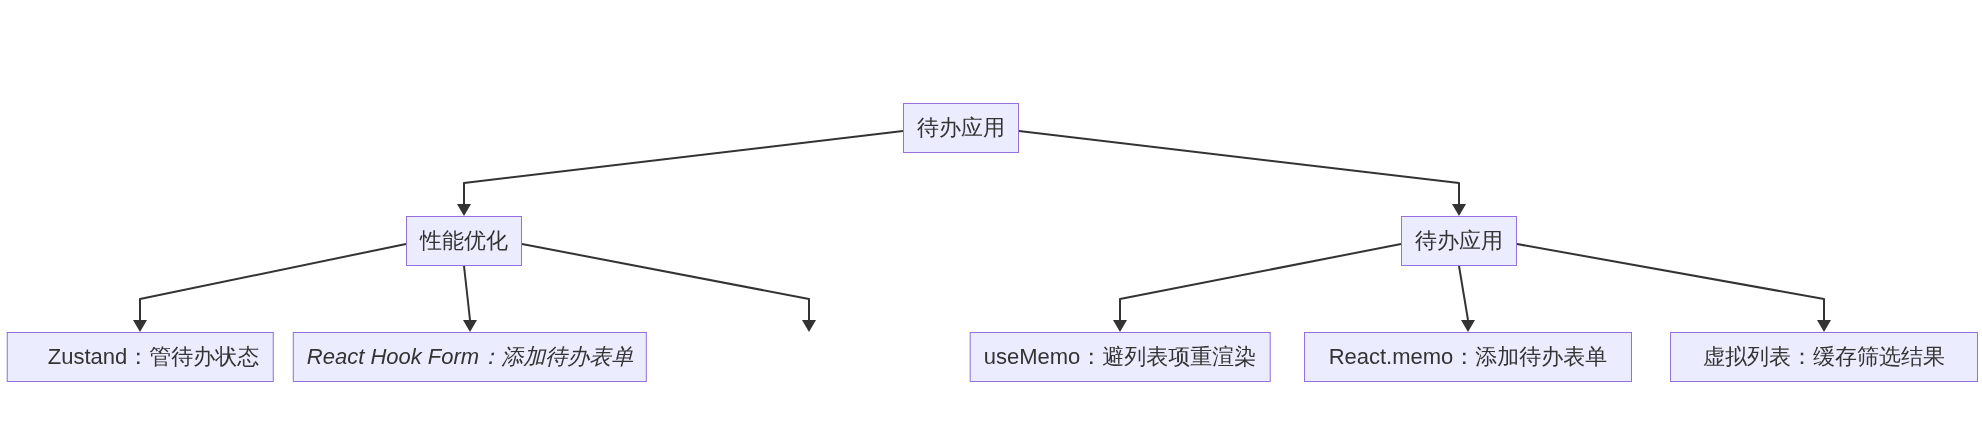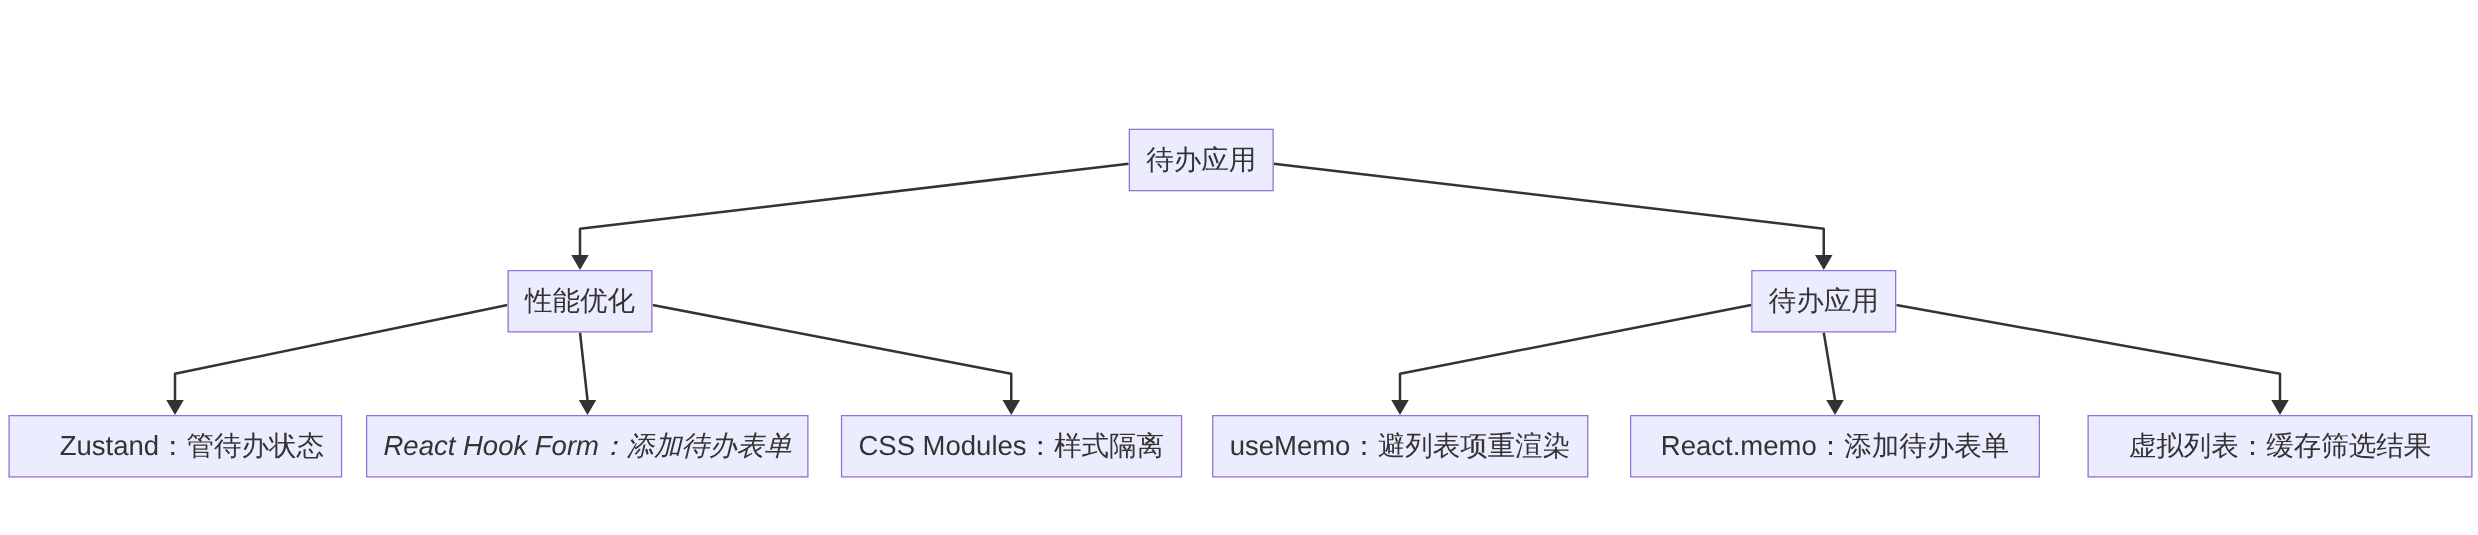--- a/index.html
+++ b/index.html
@@ -75,20 +75,19 @@
   <div class="node" id="node-root" style="min-width: 102px; left: 961px; top: 103px;">待办应用</div>
 
   <div class="node" id="node-tech" style="min-width: 102px; left: 464px; top: 216px;">性能优化</div>
 
   <div class="node" id="node-perf" style="min-width: 102px; left: 1459px; top: 216px;">待办应用</div>
 
   <div class="node" id="node-zustand" style="min-width: 232px; left: 140px; top: 332px; padding-left: 40px;">Zustand：管待办状态</div>
 
   <div class="node" id="node-rhf" style="min-width: 330px; left: 470px; top: 332px; font-style: italic;">React Hook Form：添加待办表单</div>
 
-  <div class="node" id="node-cssmodules" style="min-width: 245px; left: 809px; top: 332px;">CSS Modules：样式隔离</div>
 
   <div class="node" id="node-usememo" style="min-width: 248px; left: 1120px; top: 332px;">useMemo：避列表项重渲染</div>
 
   <div class="node" id="node-reactmemo" style="min-width: 328px; left: 1468px; top: 332px;">React.memo：添加待办表单</div>
 
   <div class="node" id="node-virtuallist" style="min-width: 308px; left: 1824px; top: 332px;">虚拟列表：缓存筛选结果</div>
 </div>
 
 </body></html>

